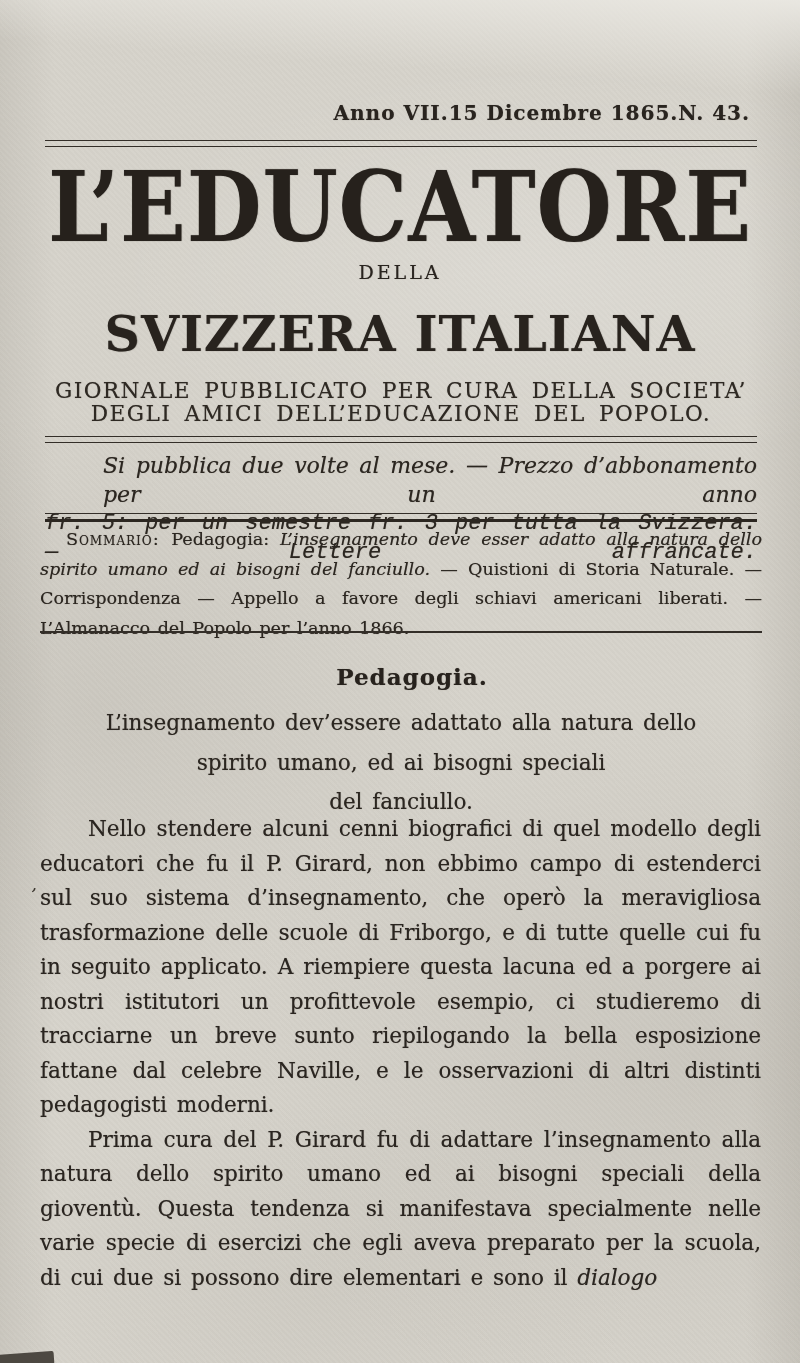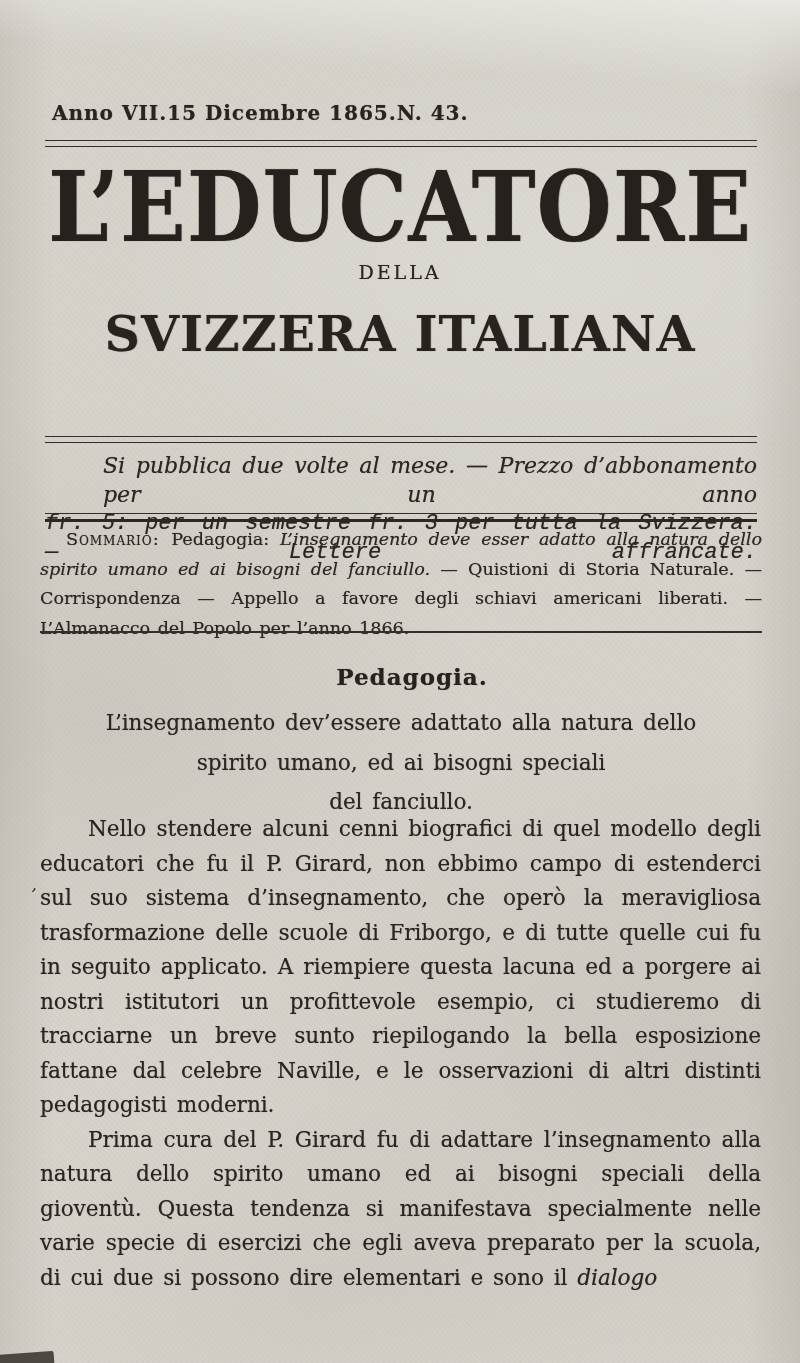--- a/index.html
+++ b/index.html
@@ -18,21 +18,21 @@
       linear-gradient(90deg, rgba(95,89,79,0.10), rgba(95,89,79,0) 55px, rgba(95,89,79,0) 745px, rgba(95,89,79,0.12)),
       repeating-linear-gradient(47deg, rgba(60,55,48,0.018) 0 2px, rgba(255,255,255,0.015) 2px 4px);
     font-family:"DejaVu Serif","Liberation Serif",serif;
     color:#2b2620;
   }
   .ink{ text-shadow:0.2px 0.2px 0.7px rgba(43,38,33,0.55); }
 
   
   .issue-row{
     position:absolute;top:101px;left:52px;width:698px;
-    display:flex;justify-content:flex-start;align-items:baseline;
+    display:flex;justify-content:flex-end;align-items:baseline;
     font-weight:bold;font-size:20px;letter-spacing:1px;color:#29241f;
   }
   .rule-double{
     position:absolute;left:45px;width:712px;height:5px;
     border-top:2px solid #332e28;border-bottom:1px solid #3a352e;
   }
   .rule-double.thin{border-top:1px solid #332e28;border-bottom:1px solid #332e28;}
   .rule-double.fatbottom{border-top:1px solid #332e28;border-bottom:3px solid #2c2username7;border-bottom:3px solid #2c2721;}
   .rule-single{
     position:absolute;left:40px;width:722px;height:0;
@@ -116,20 +116,24 @@
     <span>Anno VII.</span>
     <span>15 Dicembre 1865.</span>
     <span>N. 43.</span>
   </div>
 
   <div class="rule-double thin" style="top:140px;"></div>
 
   <div class="masthead-title">L’EDUCATORE</div>
   <div class="masthead-della ink">DELLA</div>
   <div class="masthead-sub">SVIZZERA ITALIANA</div>
+  <div class="masthead-publisher ink">
+    <div>GIORNALE PUBBLICATO PER CURA DELLA SOCIETA’</div>
+    <div>DEGLI AMICI DELL’EDUCAZIONE DEL POPOLO.</div>
+  </div>
 
   <div class="rule-double thin" style="top:436px;"></div>
 
   <div class="subscription ink">
     <div class="l1">Si pubblica due volte al mese. — Prezzo d’abbonamento per un anno</div>
     <div class="l2">fr. 5: per un semestre fr. 3 per tutta la Svizzera. — Lettere affrancate.</div>
   </div>
 
   <div class="rule-double fatbottom" style="top:513px;"></div>
 

